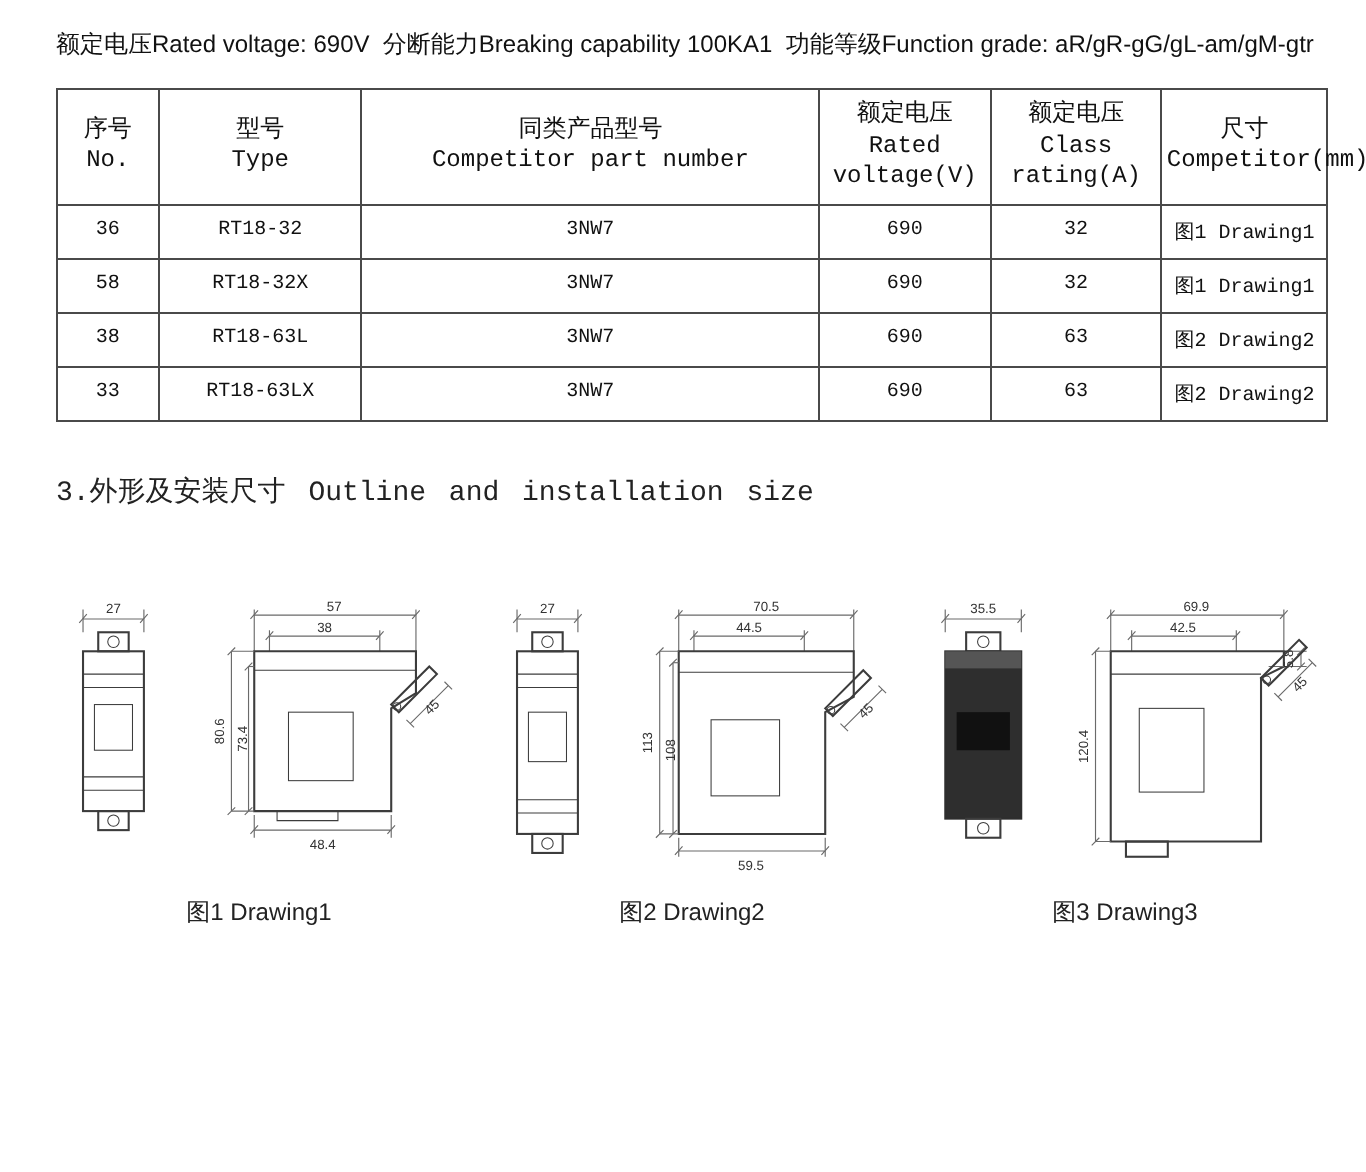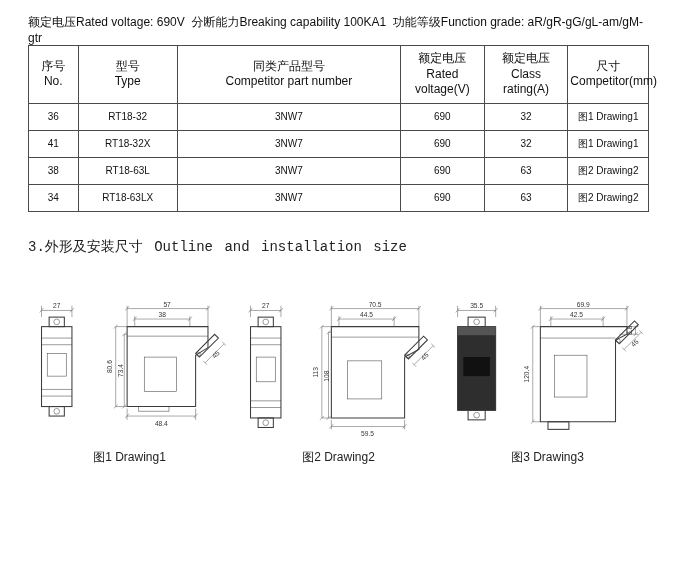--- a/index.html
+++ b/index.html
@@ -1,28 +1,28 @@
 <!DOCTYPE html>
 <html><head>
 <meta charset="utf-8">
 <style>
   * { box-sizing: border-box; margin: 0; padding: 0; }
   html, body { background: #ffffff; }
   body {
     width: 683px; height: 586px; overflow: hidden; position: relative;
     font-family: "Liberation Sans", sans-serif; color: #1a1a1a;
   }
-  .page { padding: 10px 34px 0 28px; }
+  .page { padding: 10px 19px 0 28px; }
 
   .spec-line {
     font-size: 12px; color: #111; white-space: pre-wrap; margin-top: 4px;
   }
 
   table.product-table {
-    width: 100%; border-collapse: collapse; table-layout: fixed;
+    width: 100%; border-collapse: collapse; margin-top: 13px; table-layout: fixed; font-family: Liberation Mono, monospace;
   }
   .product-table th, .product-table td {
     border: 1px solid #4a4a4a; text-align: center; vertical-align: middle;
     padding: 3px 2px; font-size: 10px; color: #111;
   }
   .product-table th { font-weight: normal; font-size: 12px; line-height: 1.3; padding: 5px 2px; }
   .product-table td { height: 27px; }
   .product-table td.dims-cell { font-size: 10px; }
   col.c-no { width: 8%; } col.c-type { width: 16%; } col.c-comp { width: 36%; }
   col.c-volt { width: 13.5%; } col.c-curr { width: 13.5%; } col.c-dims { width: 13%; }
@@ -91,37 +91,37 @@
     <tbody>
       <tr>
         <td>36</td>
         <td>RT18-32</td>
         <td>3NW7</td>
         <td>690</td>
         <td>32</td>
         <td class="dims-cell">图1 Drawing1</td>
       </tr>
       <tr>
-        <td>41</td>
+        <td>58</td>
         <td>RT18-32X</td>
         <td>3NW7</td>
         <td>690</td>
         <td>32</td>
         <td class="dims-cell">图1 Drawing1</td>
       </tr>
       <tr>
         <td>38</td>
         <td>RT18-63L</td>
         <td>3NW7</td>
         <td>690</td>
         <td>63</td>
         <td class="dims-cell">图2 Drawing2</td>
       </tr>
       <tr>
-        <td>34</td>
+        <td>33</td>
         <td>RT18-63LX</td>
         <td>3NW7</td>
         <td>690</td>
         <td>63</td>
         <td class="dims-cell">图2 Drawing2</td>
       </tr>
     </tbody>
   </table>
 
   <div class="section-title">3.外形及安装尺寸 Outline and installation size</div>

